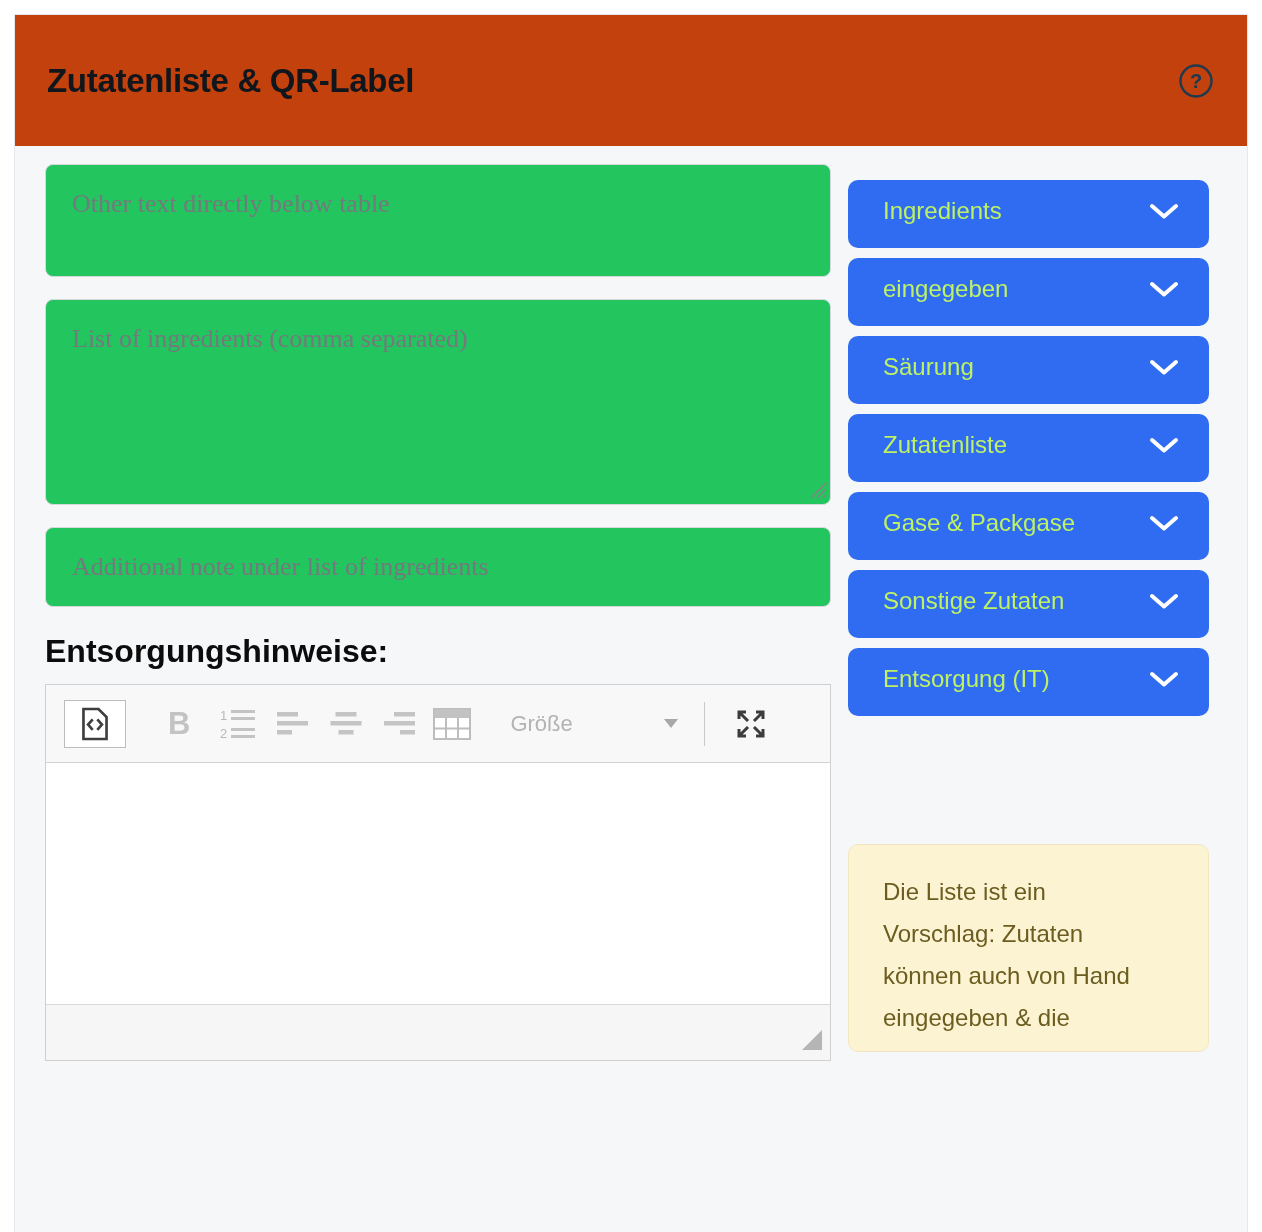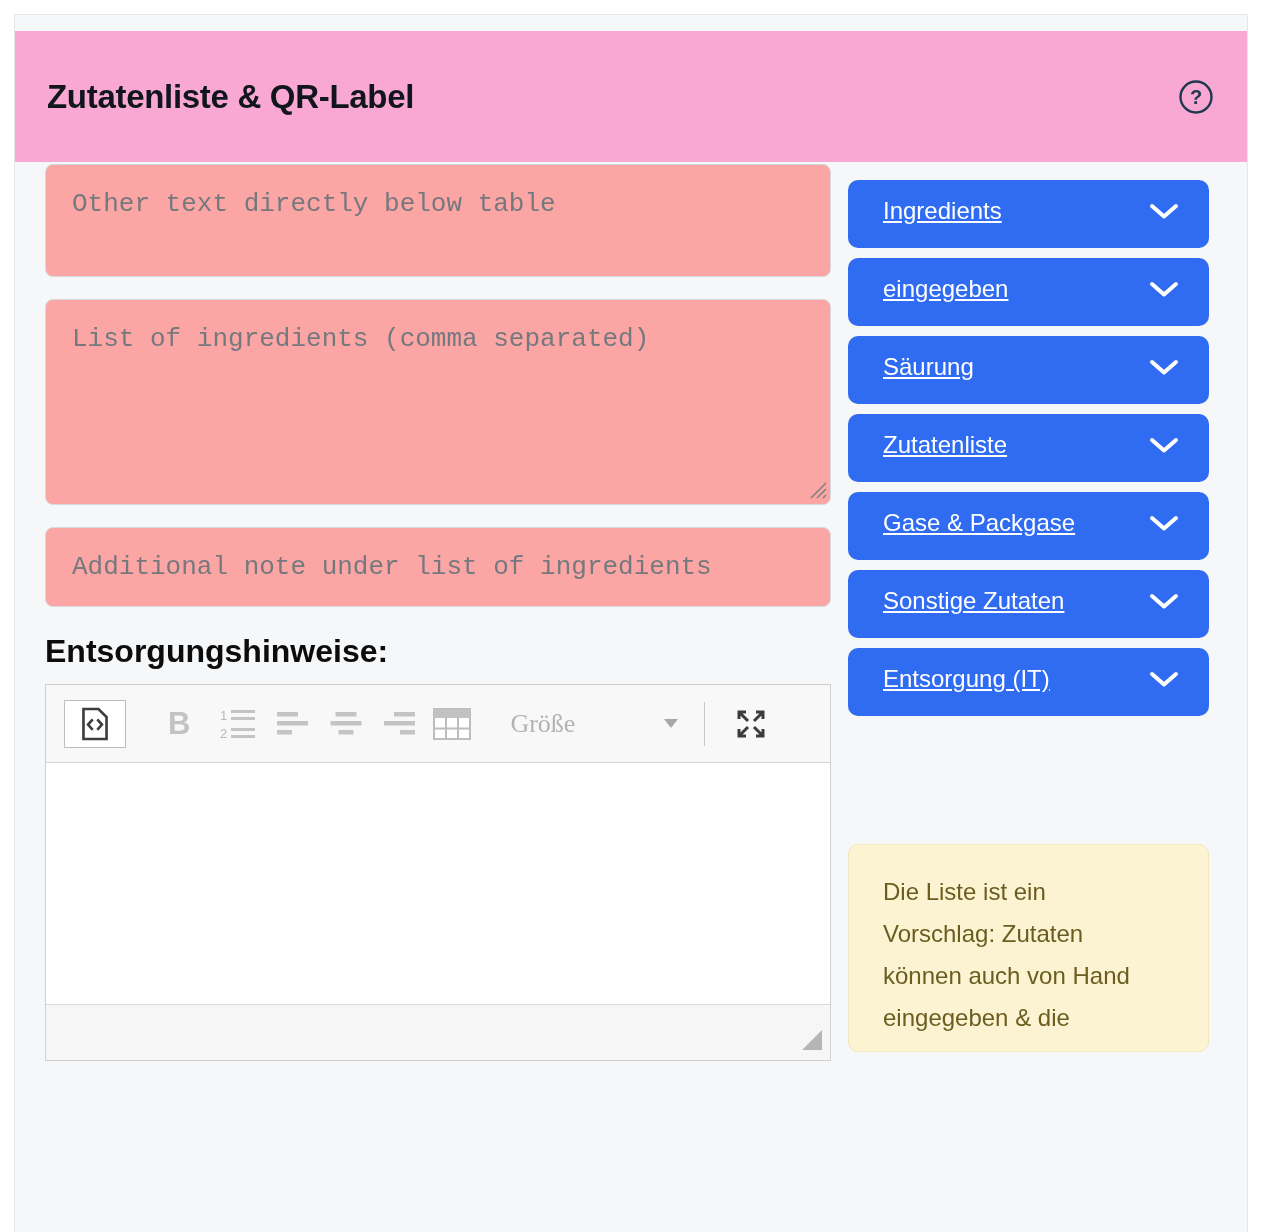--- a/index.html
+++ b/index.html
@@ -1,62 +1,62 @@
 <!DOCTYPE html>
 <html><head>
 <meta charset="utf-8">
 <style>
   * { box-sizing: border-box; margin: 0; padding: 0; }
   html, body { width: 1262px; height: 1232px; background: #ffffff;
     font-family: "Liberation Sans", sans-serif; }
   .page { position: relative; width: 1262px; height: 1232px; overflow: hidden; background: #ffffff; }
   .panel { position: absolute; left: 14px; top: 14px; width: 1234px; height: 1220px;
     background: #f5f7f9; border: 1px solid #e4e7eb; border-bottom: none; }
-  .panel-header { position: absolute; left: 0; top: 16px; width: 100%; height: 131px;
-    background: #f9a8d4; display: flex; align-items: center; justify-content: space-between;
+  .panel-header { position: absolute; left: 0; top: 0; width: 100%; height: 131px;
+    background: #c2410c; display: flex; align-items: center; justify-content: space-between;
     padding: 0 32px; }
   .panel-header h1 { font-size: 33px; font-weight: 600; color: #10161b; letter-spacing: -0.3px; }
   .help { display: inline-flex; cursor: pointer; }
 
   
   .col-left { position: absolute; left: 30px; top: 149px; width: 786px; }
   textarea.field { display: block; width: 100%; border: 1px solid #d6d9de; border-radius: 8px;
-    background: #fca5a5; resize: none; outline: none; font-family: Liberation Mono, monospace;
+    background: #22c55e; resize: none; outline: none; font-family: Liberation Serif, serif;
     font-size: 26px; color: #333; padding: 24px 26px; }
   textarea.field::placeholder { color: #75797e; opacity: 1; }
   .f1 { height: 113px; margin-bottom: 22px; }
   .f2-wrap { position: relative; margin-bottom: 22px; }
   .f2 { height: 206px; }
   .grip { position: absolute; right: 4px; bottom: 6px; }
   .f3 { height: 113px; margin-bottom: 22px; }
   .f4 { height: 80px; margin-bottom: 26px; }
   .disposal-label { font-size: 32px; font-weight: 600; color: #0c0c0c; margin-bottom: 14px; }
 
   
   .editor { border: 1px solid #d0d0d0; background: #ffffff; }
   .toolbar { height: 78px; background: #f8f8f8; border-bottom: 1px solid #d2d2d2;
     display: flex; align-items: center; padding: 0 18px; }
   .src-btn { width: 62px; height: 48px; background: #ffffff; border: 1px solid #bdbdbd;
     display: flex; align-items: center; justify-content: center; margin-right: 24px; cursor: pointer; }
   .tb-ico { display: inline-flex; align-items: center; justify-content: center; margin: 0 9px; }
   .bold-btn { font-size: 31px; font-weight: 700; color: #c3c3c3; margin: 0 18px; }
   .size-dd { width: 168px; display: flex; align-items: center; justify-content: space-between;
-    color: #b3b3b3; font-size: 26px; margin-left: 30px; cursor: default; font-family: Liberation Serif, serif; }
+    color: #b3b3b3; font-size: 22px; margin-left: 30px; cursor: default; }
   .caret { width: 0; height: 0; border-left: 7px solid transparent; border-right: 7px solid transparent;
     border-top: 9px solid #a8a8a8; }
   .sep { width: 1px; height: 44px; background: #c9c9c9; margin: 0 20px 0 26px; }
   .editor-content { height: 241px; background: #ffffff; }
   .editor-footer { position: relative; height: 56px; background: #f6f6f6; border-top: 1px solid #d9d9d9; }
   .corner { position: absolute; right: 8px; bottom: 10px; }
 
   
   .col-right { position: absolute; left: 833px; top: 165px; width: 361px; }
   .acc-item { height: 68px; border-radius: 10px; margin-bottom: 10px; background: #2f6cf1;
-    color: #ffffff; display: flex; align-items: center; justify-content: space-between;
-    padding: 0 30px 6px 35px; cursor: pointer; text-decoration: underline; }
+    color: #bef264; display: flex; align-items: center; justify-content: space-between;
+    padding: 0 30px 6px 35px; cursor: pointer; }
   .acc-item span.lbl { font-size: 24px; font-weight: 500; }
   .note { position: absolute; left: 833px; top: 829px; width: 361px; height: 208px;
     background: #fcf3d2; border: 1px solid #f3e7bf; border-radius: 10px;
     padding: 26px 34px; overflow: hidden; }
   .note-text { width: 262px; font-size: 24px; line-height: 42px; color: #6b5d20; }
 </style>
 </head>
 <body>
 
 <div class="page">

